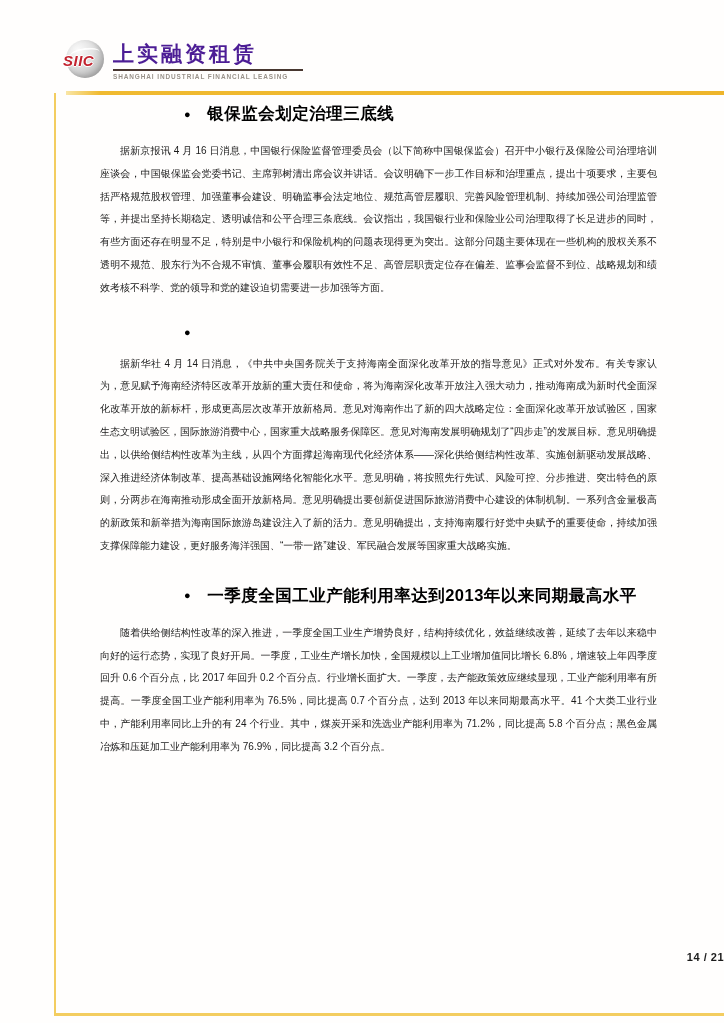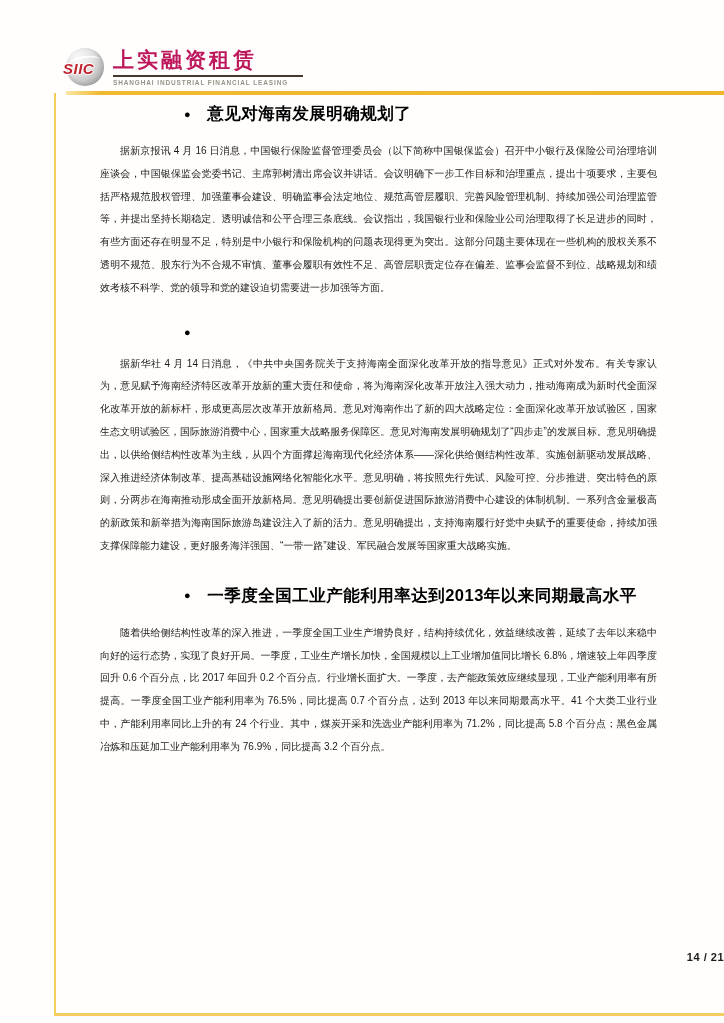--- a/index.html
+++ b/index.html
@@ -3,31 +3,31 @@
 <meta charset="utf-8">
 <style>
   html,body{margin:0;padding:0;background:#ffffff;}
   .page{
     position:relative;width:724px;height:1023px;overflow:hidden;
     background:#fffefd;
     font-family:"Liberation Sans","DejaVu Sans",sans-serif;
   }
   
   .header{padding:40px 0 0 66px;}
-  .logo-row{display:flex;align-items:flex-end;gap:9px;height:46px;}
+  .logo-row{display:flex;align-items:flex-start;gap:9px;height:46px;}
   .globe{position:relative;width:38px;height:38px;border-radius:50%;flex:0 0 auto;
     background:radial-gradient(circle at 32% 28%,#fbfbfb 0%,#e2e2e2 40%,#b9b9b9 75%,#9c9c9c 100%);
     box-shadow:inset -2px -2px 4px rgba(120,120,120,.35);}
   .globe::after{content:"";position:absolute;left:4px;top:8px;width:30px;height:10px;
     border-radius:50%;border-top:2px solid rgba(255,255,255,.9);transform:rotate(-8deg);}
   .globe-siic{position:absolute;left:-3px;top:12px;font-style:italic;font-weight:bold;
     font-size:15px;color:#c2222e;letter-spacing:.5px;
     text-shadow:-1px 0 0 #fff,1px 0 0 #fff,0 1px 0 #fff,0 -1px 0 #fff;}
   .name-block{display:flex;flex-direction:column;padding-top:2px;}
-  .name-cn{font-size:21px;font-weight:bold;color:#be185d;letter-spacing:3px;line-height:1.15;
+  .name-cn{font-size:21px;font-weight:bold;color:#4c1d95;letter-spacing:3px;line-height:1.15;
     border-bottom:2px solid #483730;padding-bottom:3px;white-space:nowrap;}
   .name-en{font-size:7px;font-weight:bold;color:#989189;letter-spacing:.14em;margin-top:2px;
     white-space:nowrap;transform:scale(.92);transform-origin:left top;}
   .gold-rule{height:4px;margin-top:5px;
     background:linear-gradient(to right,#f9e6a6 0,#f0ba30 34px,#eeb52a 100%);}
   
   .frame-left{position:absolute;left:54px;top:93px;width:2px;height:922px;background:#f3cd60;}
   .frame-bottom{position:absolute;left:54px;right:0;top:1013px;height:3px;background:#f3cd60;}
   
   .content{margin:0 67px 0 100px;}
@@ -61,21 +61,21 @@
   </div>
 
   <div class="frame-left"></div>
   <div class="frame-bottom"></div>
 
   <div class="content">
 
     <div class="section">
       <div class="section-title">
         <span class="bullet">●</span>
-        <span>意见对海南发展明确规划了</span>
+        <span>银保监会划定治理三底线</span>
       </div>
       <p class="section-body">据新京报讯 4 月 16 日消息，中国银行保险监督管理委员会（以下简称中国银保监会）召开中小银行及保险公司治理培训座谈会，中国银保监会党委书记、主席郭树清出席会议并讲话。会议明确下一步工作目标和治理重点，提出十项要求，主要包括严格规范股权管理、加强董事会建设、明确监事会法定地位、规范高管层履职、完善风险管理机制、持续加强公司治理监管等，并提出坚持长期稳定、透明诚信和公平合理三条底线。会议指出，我国银行业和保险业公司治理取得了长足进步的同时，有些方面还存在明显不足，特别是中小银行和保险机构的问题表现得更为突出。这部分问题主要体现在一些机构的股权关系不透明不规范、股东行为不合规不审慎、董事会履职有效性不足、高管层职责定位存在偏差、监事会监督不到位、战略规划和绩效考核不科学、党的领导和党的建设迫切需要进一步加强等方面。</p>
     </div>
 
     <div class="section">
       <div class="section-title">
         <span class="bullet">●</span>
       </div>
       <p class="section-body">据新华社 4 月 14 日消息，《中共中央国务院关于支持海南全面深化改革开放的指导意见》正式对外发布。有关专家认为，意见赋予海南经济特区改革开放新的重大责任和使命，将为海南深化改革开放注入强大动力，推动海南成为新时代全面深化改革开放的新标杆，形成更高层次改革开放新格局。意见对海南作出了新的四大战略定位：全面深化改革开放试验区，国家生态文明试验区，国际旅游消费中心，国家重大战略服务保障区。意见对海南发展明确规划了“四步走”的发展目标。意见明确提出，以供给侧结构性改革为主线，从四个方面撑起海南现代化经济体系——深化供给侧结构性改革、实施创新驱动发展战略、深入推进经济体制改革、提高基础设施网络化智能化水平。意见明确，将按照先行先试、风险可控、分步推进、突出特色的原则，分两步在海南推动形成全面开放新格局。意见明确提出要创新促进国际旅游消费中心建设的体制机制。一系列含金量极高的新政策和新举措为海南国际旅游岛建设注入了新的活力。意见明确提出，支持海南履行好党中央赋予的重要使命，持续加强支撑保障能力建设，更好服务海洋强国、“一带一路”建设、军民融合发展等国家重大战略实施。</p>
     </div>

